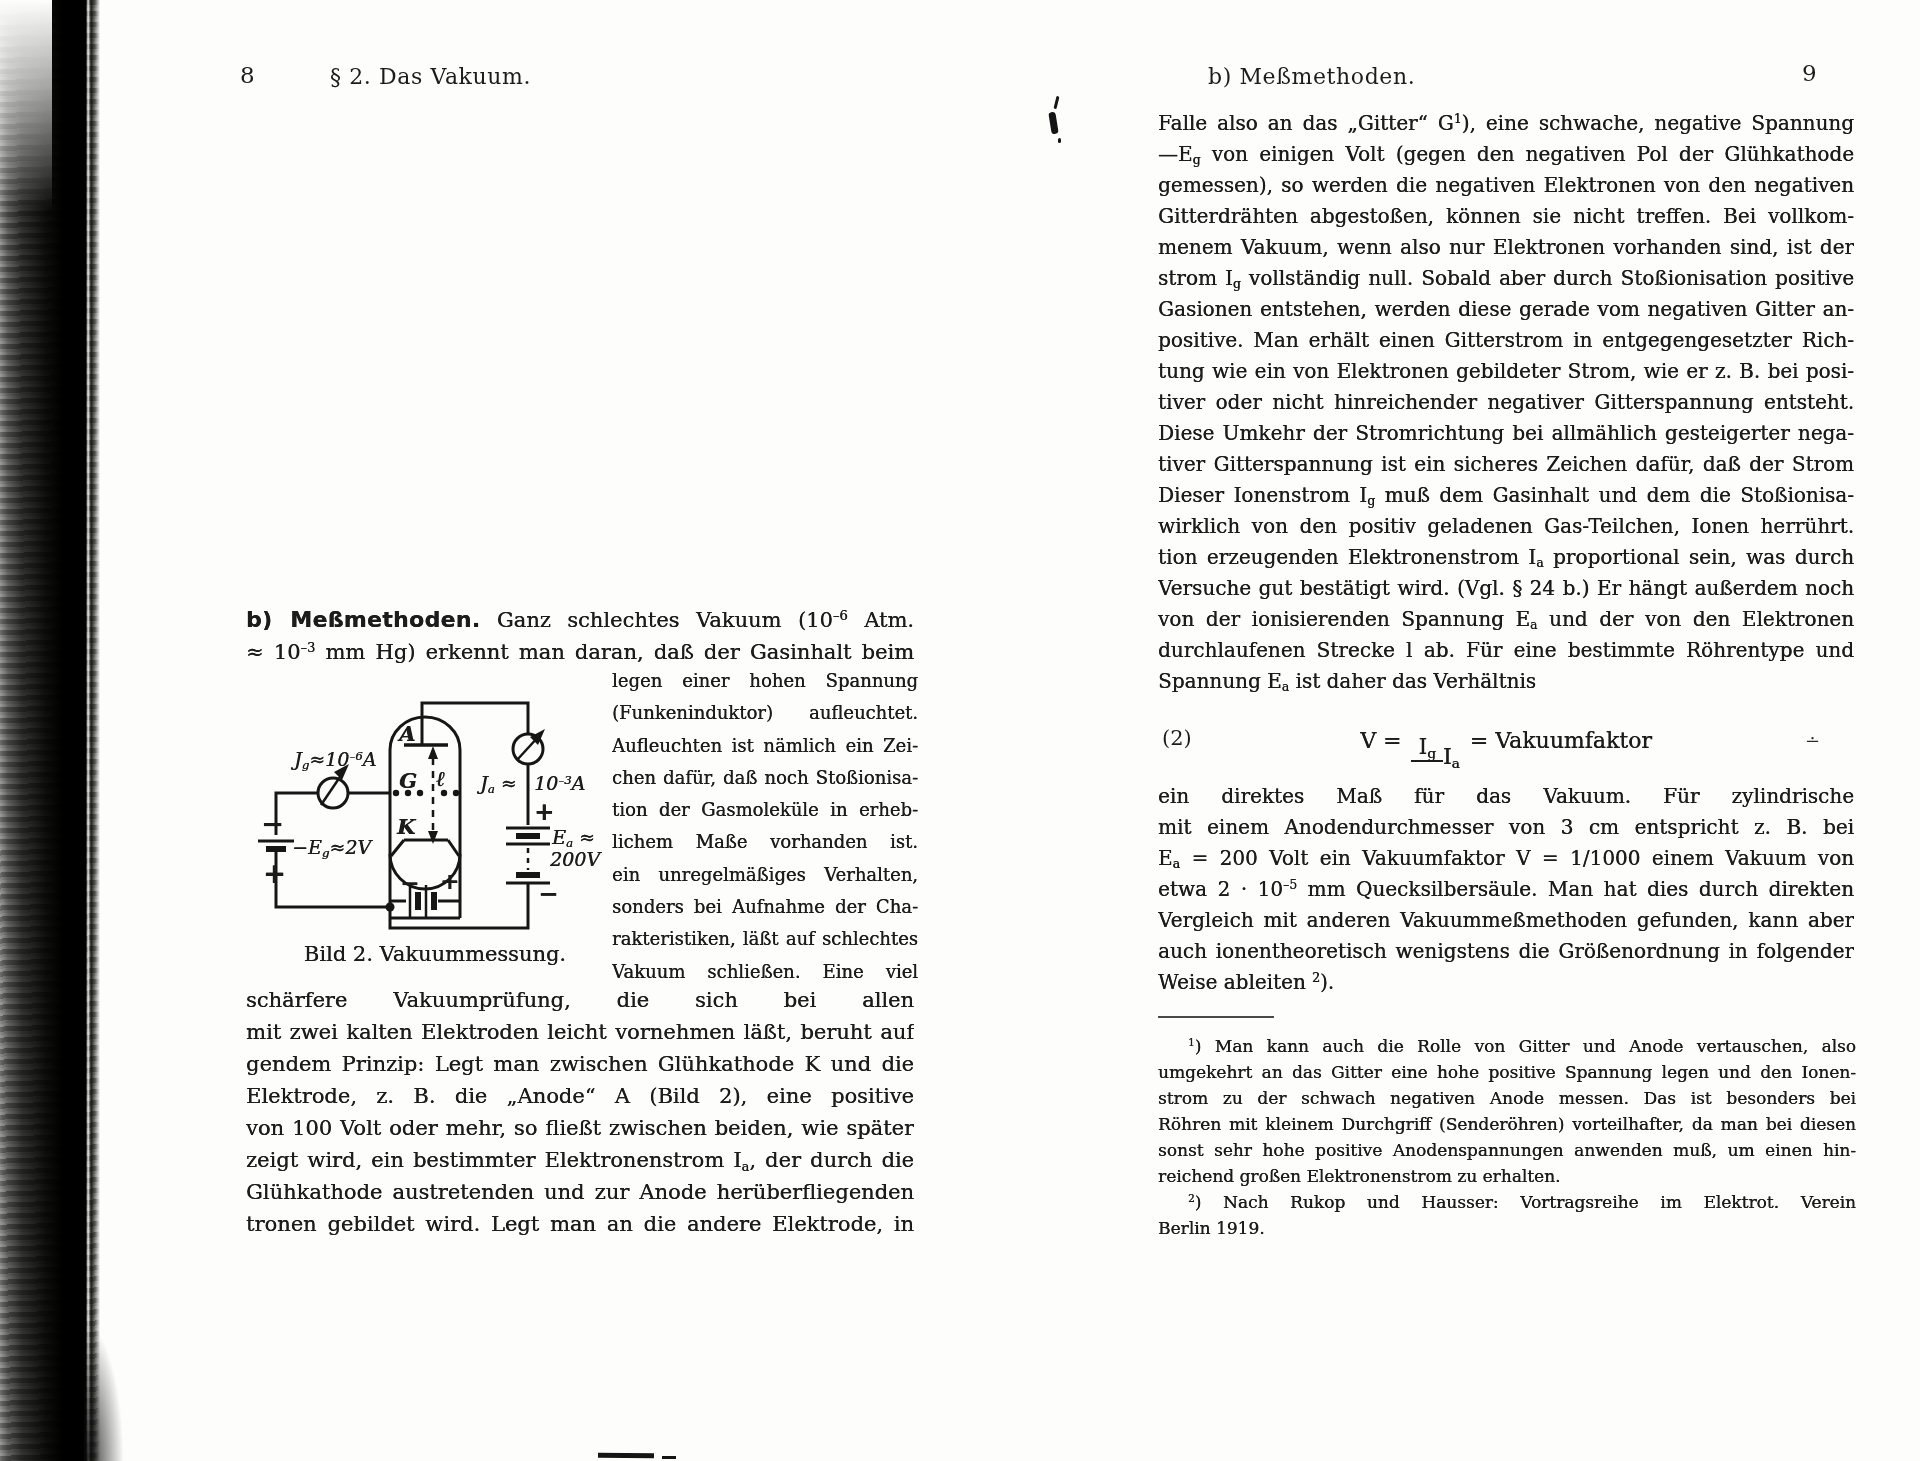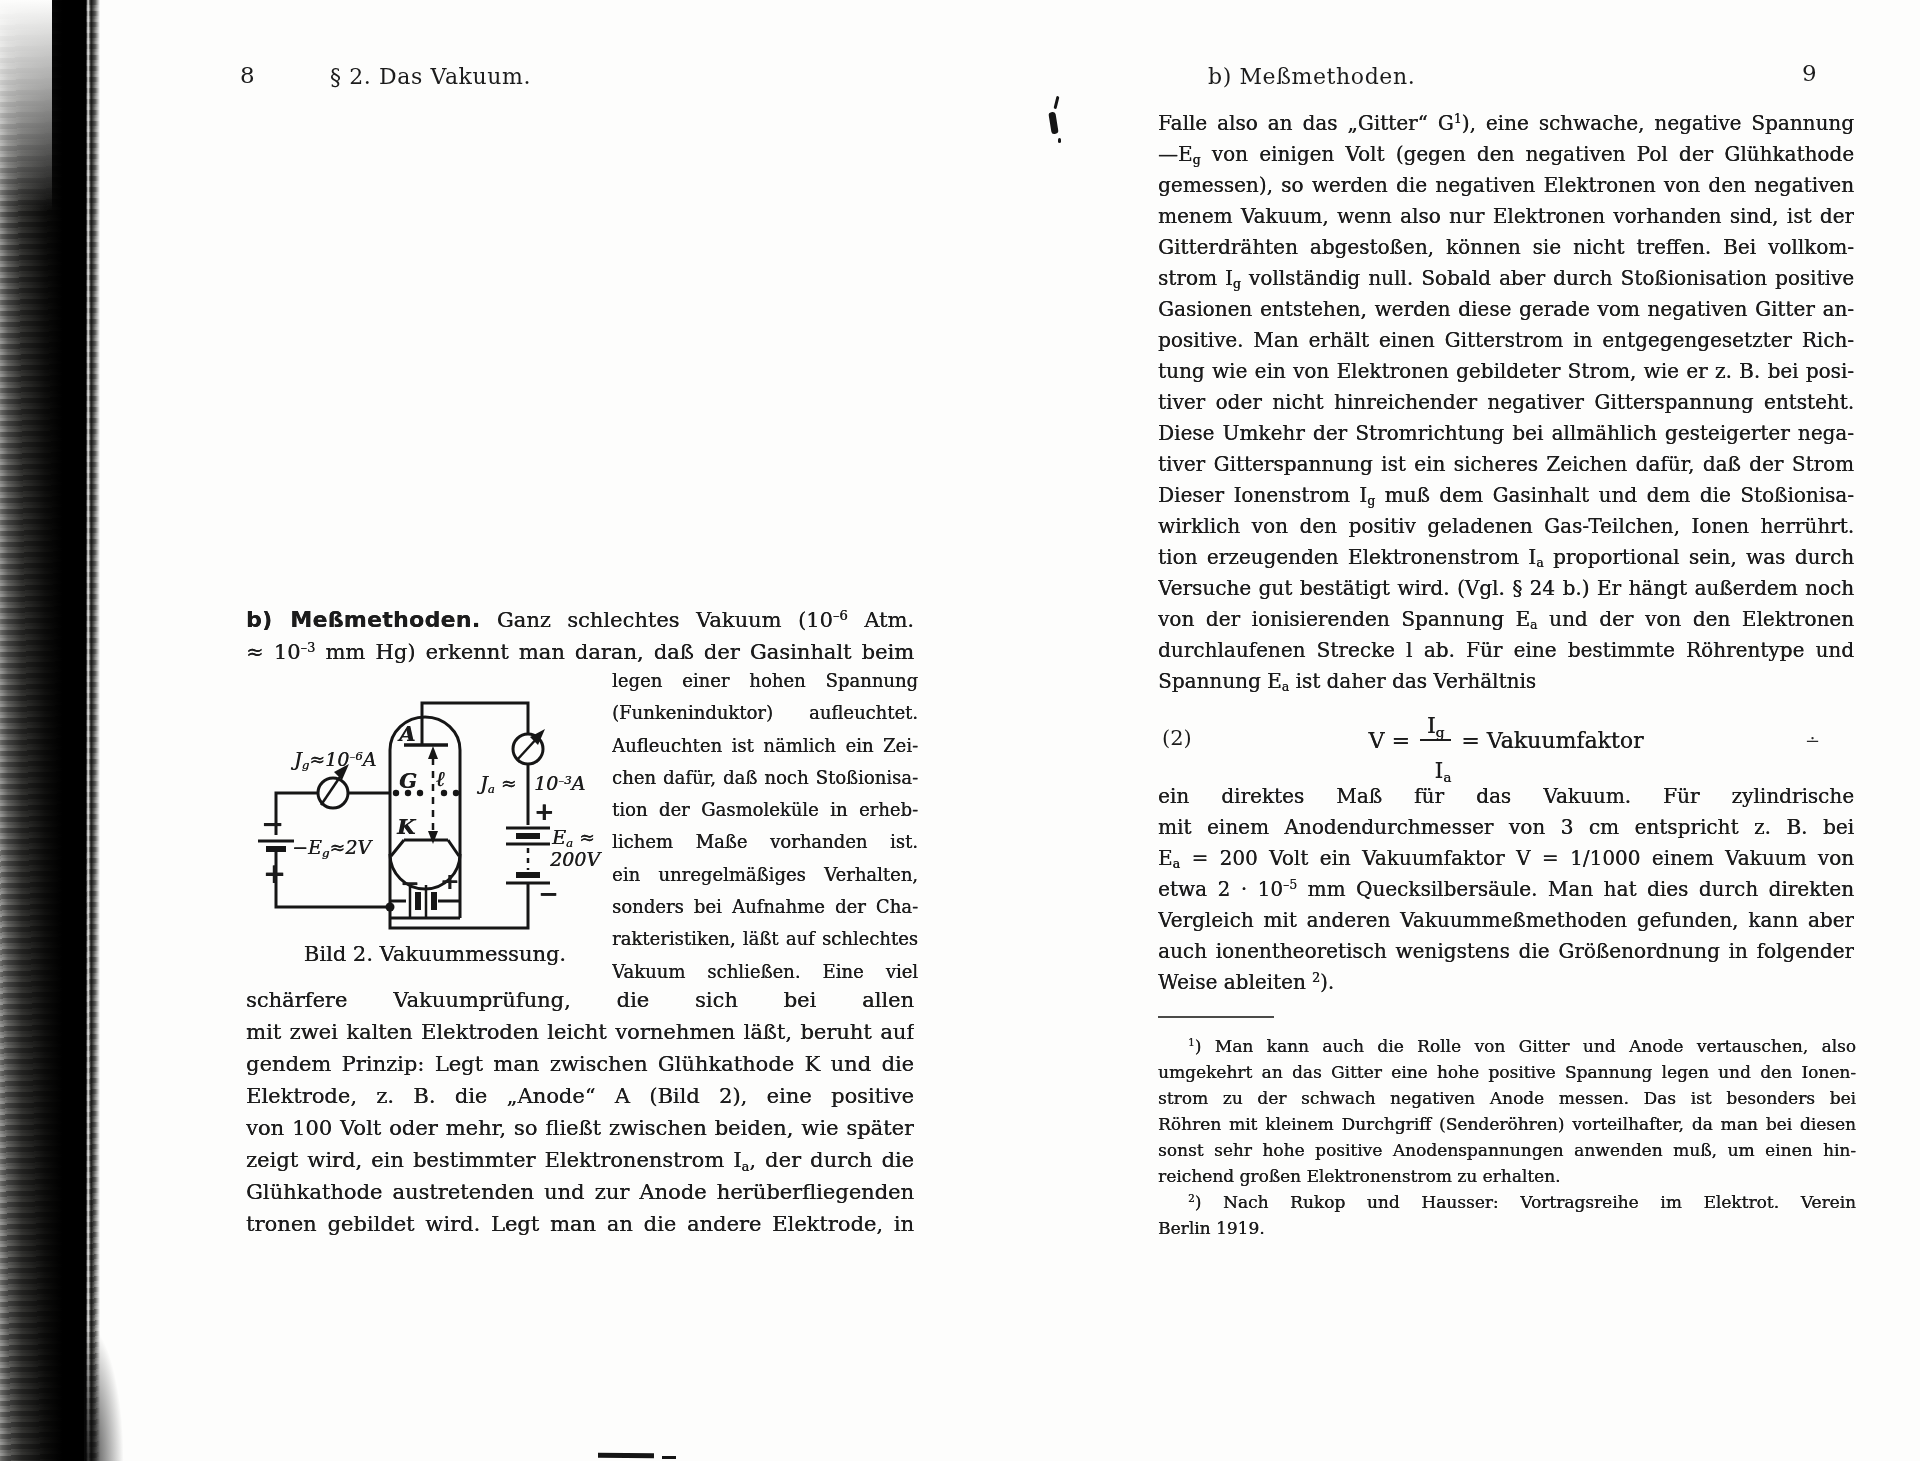--- a/index.html
+++ b/index.html
@@ -51,21 +51,21 @@
 
   .footnotes{position:absolute;left:158px;top:1033px;width:698px;font-size:17px;line-height:26px;}
   .footnotes .tline{height:26px;}
   .fn-sep{position:absolute;left:158px;top:1016px;width:116px;border-top:2px solid #4a4a48;}
 
   
   .equation{position:absolute;left:158px;top:700px;width:696px;height:80px;}
   .eq-no{position:absolute;left:4px;top:26px;font-size:21px;}
   .eq-body{position:absolute;left:0;right:0;top:0;height:80px;display:flex;align-items:center;
            justify-content:center;font-size:22px;gap:10px;text-shadow:.3px 0 0 currentColor;}
-  .frac{display:inline-flex;flex-direction:column;align-items:flex-end;line-height:1.15;margin-top:16px;}
+  .frac{display:inline-flex;flex-direction:row;align-items:center;line-height:1.15;margin-top:16px;}
   .frac .num{border-bottom:2.5px solid #1c1c1c;padding:0 7px 1px;}
   .frac .den{padding-top:17px;}
   .eq-tail{position:absolute;right:34px;top:30px;font-size:18px;color:#2a2a2a;}
 
   
   .figure{position:absolute;left:136px;top:688px;width:360px;height:302px;margin:0;}
   .figure svg{position:absolute;left:0;top:0;}
   .fig-label{position:absolute;font-style:italic;font-size:19px;white-space:nowrap;
              text-shadow:.4px 0 0 currentColor;}
   .fig-label.big{font-size:21px;font-weight:bold;}
@@ -201,22 +201,22 @@
   </section>
 
   <section class="page page-right">
     <div class="hdr-title" style="left:208px;top:64px;width:400px;">b) Meßmethoden.</div>
     <div class="hdr-num" style="left:802px;top:60px;">9</div>
 
     <div class="body-r1">
         <div class="tline">Falle also an das „Gitter“ G<sup>1</sup>), eine schwache, negative Spannung</div>
         <div class="tline">—E<sub>g</sub> von einigen Volt (gegen den negativen Pol der Glühkathode</div>
         <div class="tline">gemessen), so werden die negativen Elektronen von den negativen</div>
+        <div class="tline">Gitterdrähten abgestoßen, können sie nicht treffen.  Bei vollkom-</div>
         <div class="tline">menem Vakuum, wenn also nur Elektronen vorhanden sind, ist der</div>
-        <div class="tline">Gitterdrähten abgestoßen, können sie nicht treffen.  Bei vollkom-</div>
         <div class="tline">strom I<sub>g</sub> vollständig null.  Sobald aber durch Stoßionisation positive</div>
         <div class="tline">Gasionen entstehen, werden diese gerade vom negativen Gitter an-</div>
         <div class="tline">positive.  Man erhält einen Gitterstrom in entgegengesetzter Rich-</div>
         <div class="tline">tung wie ein von Elektronen gebildeter Strom, wie er z. B. bei posi-</div>
         <div class="tline">tiver oder nicht hinreichender negativer Gitterspannung entsteht.</div>
         <div class="tline">Diese Umkehr der Stromrichtung bei allmählich gesteigerter nega-</div>
         <div class="tline">tiver Gitterspannung ist ein sicheres Zeichen dafür, daß der Strom</div>
         <div class="tline">Dieser Ionenstrom I<sub>g</sub> muß dem Gasinhalt und dem die Stoßionisa-</div>
         <div class="tline">wirklich von den positiv geladenen Gas-Teilchen, Ionen herrührt.</div>
         <div class="tline">tion erzeugenden Elektronenstrom I<sub>a</sub> proportional sein, was durch</div>

